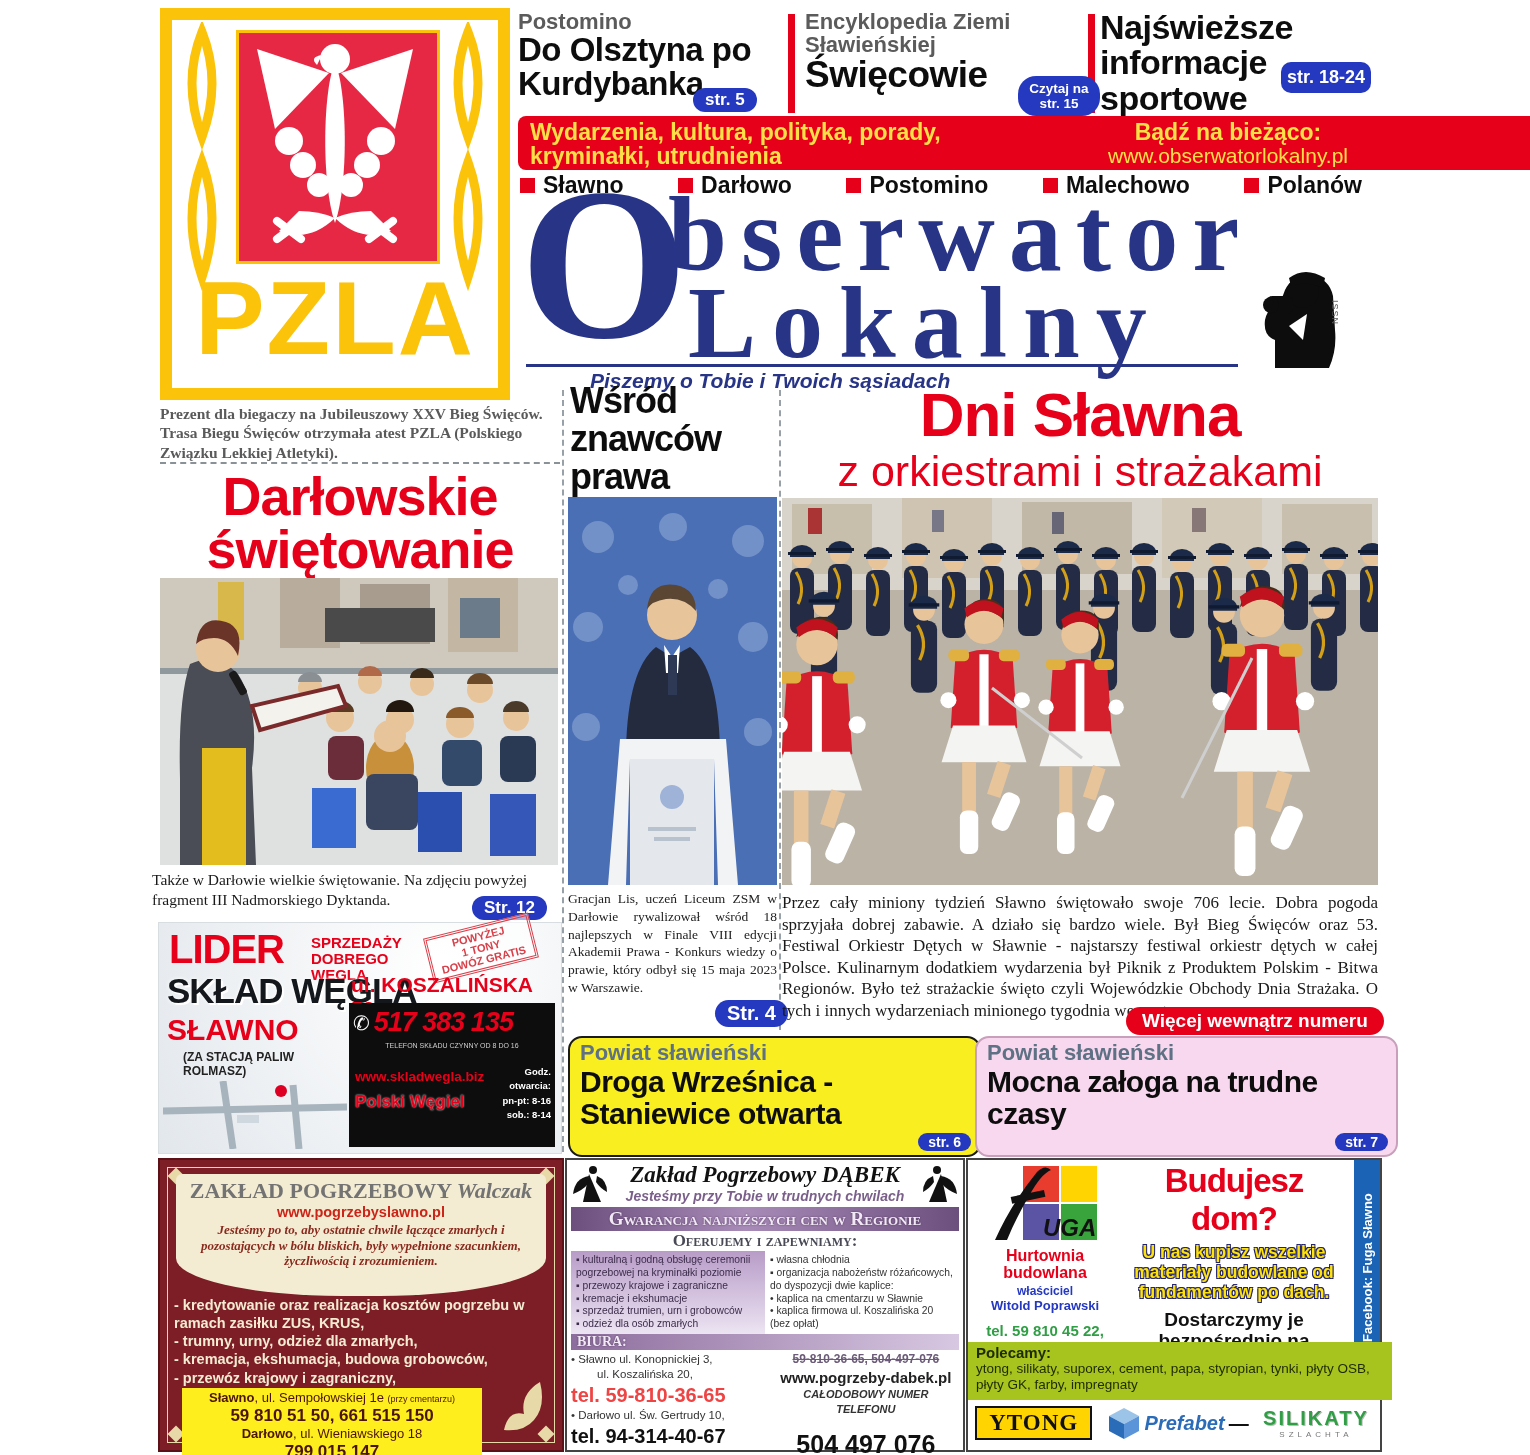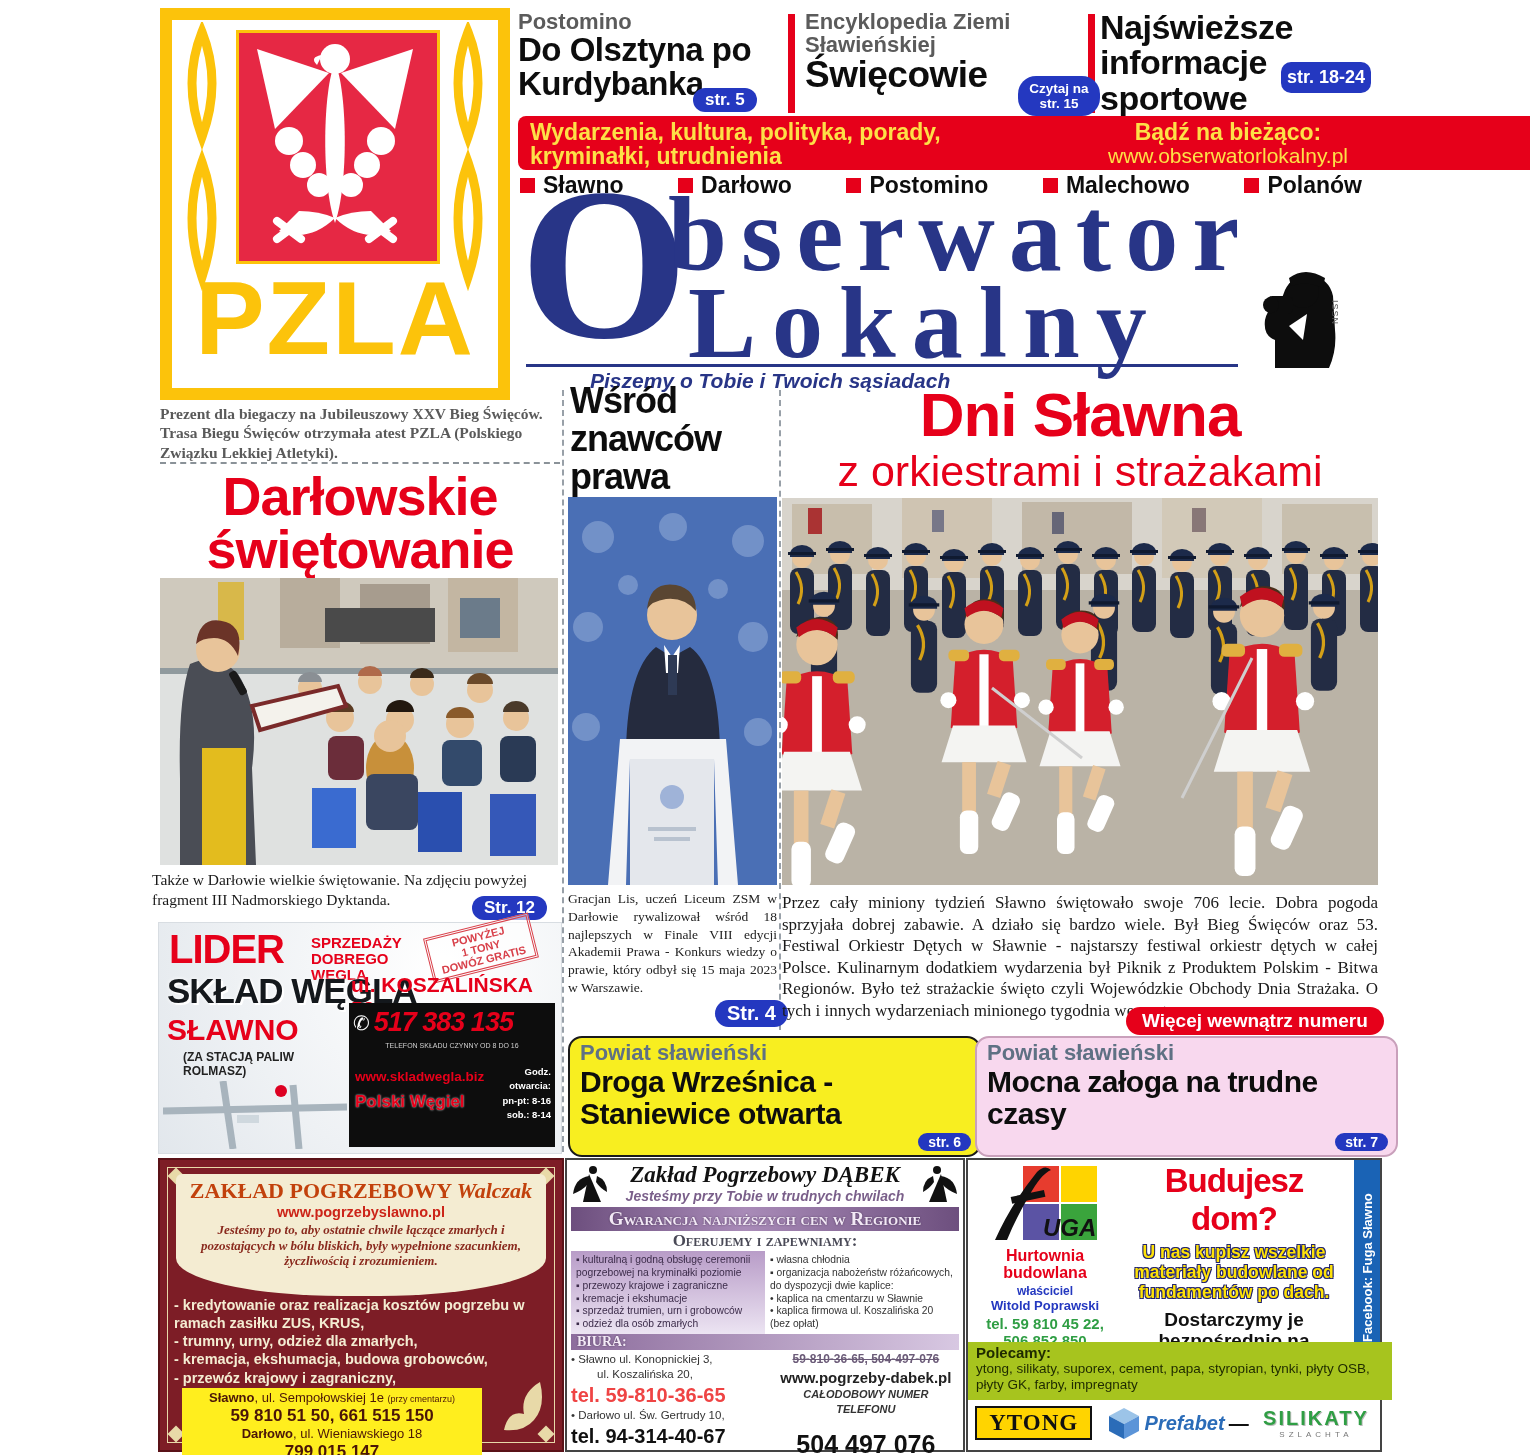--- a/index.html
+++ b/index.html
@@ -353,21 +353,21 @@
     <div class="abs pill" style="right:8px;bottom:4px;font-size:14px;padding:1px 10px;">str. 7</div>
   </div>
 
   <div class="abs" style="left:158px;top:1158px;width:402px;height:290px;background:#7d1d26;border:2px solid #5a1218;">
     <div class="abs" style="left:7px;top:7px;right:7px;bottom:7px;border:1px solid #e8d9a8;"></div>
     <div class="abs" style="left:10px;top:10px;width:12px;height:12px;background:#e8d9a8;transform:rotate(45deg);"></div>
     <div class="abs" style="right:10px;top:10px;width:12px;height:12px;background:#e8d9a8;transform:rotate(45deg);"></div>
     <div class="abs" style="left:10px;bottom:10px;width:12px;height:12px;background:#e8d9a8;transform:rotate(45deg);"></div>
     <div class="abs" style="right:10px;bottom:10px;width:12px;height:12px;background:#e8d9a8;transform:rotate(45deg);"></div>
     <div class="abs" style="left:16px;top:14px;width:370px;height:118px;background:#f4ecd2;border-radius:6px 6px 45% 45%/6px 6px 38px 38px;text-align:center;padding-top:4px;">
-      <div class="serif" style="font-size:22px;font-weight:800;color:#c2410c;">
+      <div class="serif" style="font-size:22px;font-weight:800;color:#737373;">
         <span>ZAKŁAD POGRZEBOWY</span>
         <span style="font-style:italic;">Walczak</span>
       </div>
       <div style="font-size:14.5px;font-weight:800;color:#cc2418;">www.pogrzebyslawno.pl</div>
       <div class="serif" style="font-size:13px;font-weight:bold;font-style:italic;color:#8a2a1e;line-height:1.2;padding:2px 14px 0 14px;">Jesteśmy po to, aby ostatnie chwile łączące zmarłych i pozostających w bólu bliskich, były wypełnione szacunkiem, życzliwością i zrozumieniem.</div>
     </div>
     <div class="abs" style="left:14px;top:136px;width:374px;color:#f4ecd2;font-weight:bold;font-size:14.5px;line-height:1.25;">
       <div>- kredytowanie oraz realizacja kosztów pogrzebu w ramach zasiłku ZUS, KRUS,</div>
       <div>- trumny, urny, odzież dla zmarłych,</div>
       <div>- kremacja, ekshumacja, budowa grobowców,</div>
@@ -452,21 +452,21 @@
           <rect x="76" y="2" width="36" height="36" fill="#ffd400"></rect>
         <rect x="38" y="40" width="36" height="36" fill="#5b53a4"></rect>
           <rect x="76" y="40" width="36" height="36" fill="#3aa43c"></rect>
         <path d="M10,76 Q26,40 52,8 Q60,0 66,6 Q56,10 44,32 Q30,56 22,76 Z" fill="#111"></path>
         <rect x="26" y="30" width="34" height="7" transform="rotate(-12 40 33)" fill="#111"></rect>
         <text x="58" y="72" font-family="Liberation Sans, sans-serif" font-style="italic" font-weight="bold" font-size="24" fill="#111">UGA</text>
       </svg>
       <div style="color:#e6001a;font-weight:800;font-size:16px;line-height:1.05;">Hurtownia budowlana</div>
       <div style="color:#2438c0;font-weight:bold;font-size:12px;margin-top:2px;">właściciel</div>
       <div style="color:#2438c0;font-weight:bold;font-size:13px;">Witold Poprawski</div>
-      <div style="color:#2f9e44;font-weight:800;font-size:15px;margin-top:2px;">tel. 59 810 45 22,</div>
+      <div style="color:#2f9e44;font-weight:800;font-size:15px;margin-top:9px;">tel. 59 810 45 22,</div>
       <div style="color:#2f9e44;font-weight:800;font-size:15px;">506 852 850</div>
       <div style="color:#666;font-size:12.5px;">ul. Polanowska 41a</div>
     </div>
     <div class="abs" style="left:150px;top:2px;width:232px;text-align:center;">
       <div style="color:#e6001a;font-weight:800;font-size:33px;letter-spacing:-1px;">Budujesz dom?</div>
       <div class="ylw-outline" style="font-size:17.5px;line-height:1.15;margin-top:4px;">U nas kupisz wszelkie materiały budowlane od fundamentów po dach.</div>
       <div style="color:#111;font-weight:800;font-size:19px;line-height:1.1;margin-top:8px;">Dostarczymy je bezpośrednio na budowę.</div>
     </div>
     <div class="abs" style="left:0;top:182px;width:408px;background:#a7c41e;padding:2px 8px;height:54px;">
       <div style="font-weight:800;font-size:15px;color:#1e2a00;">Polecamy:</div>

